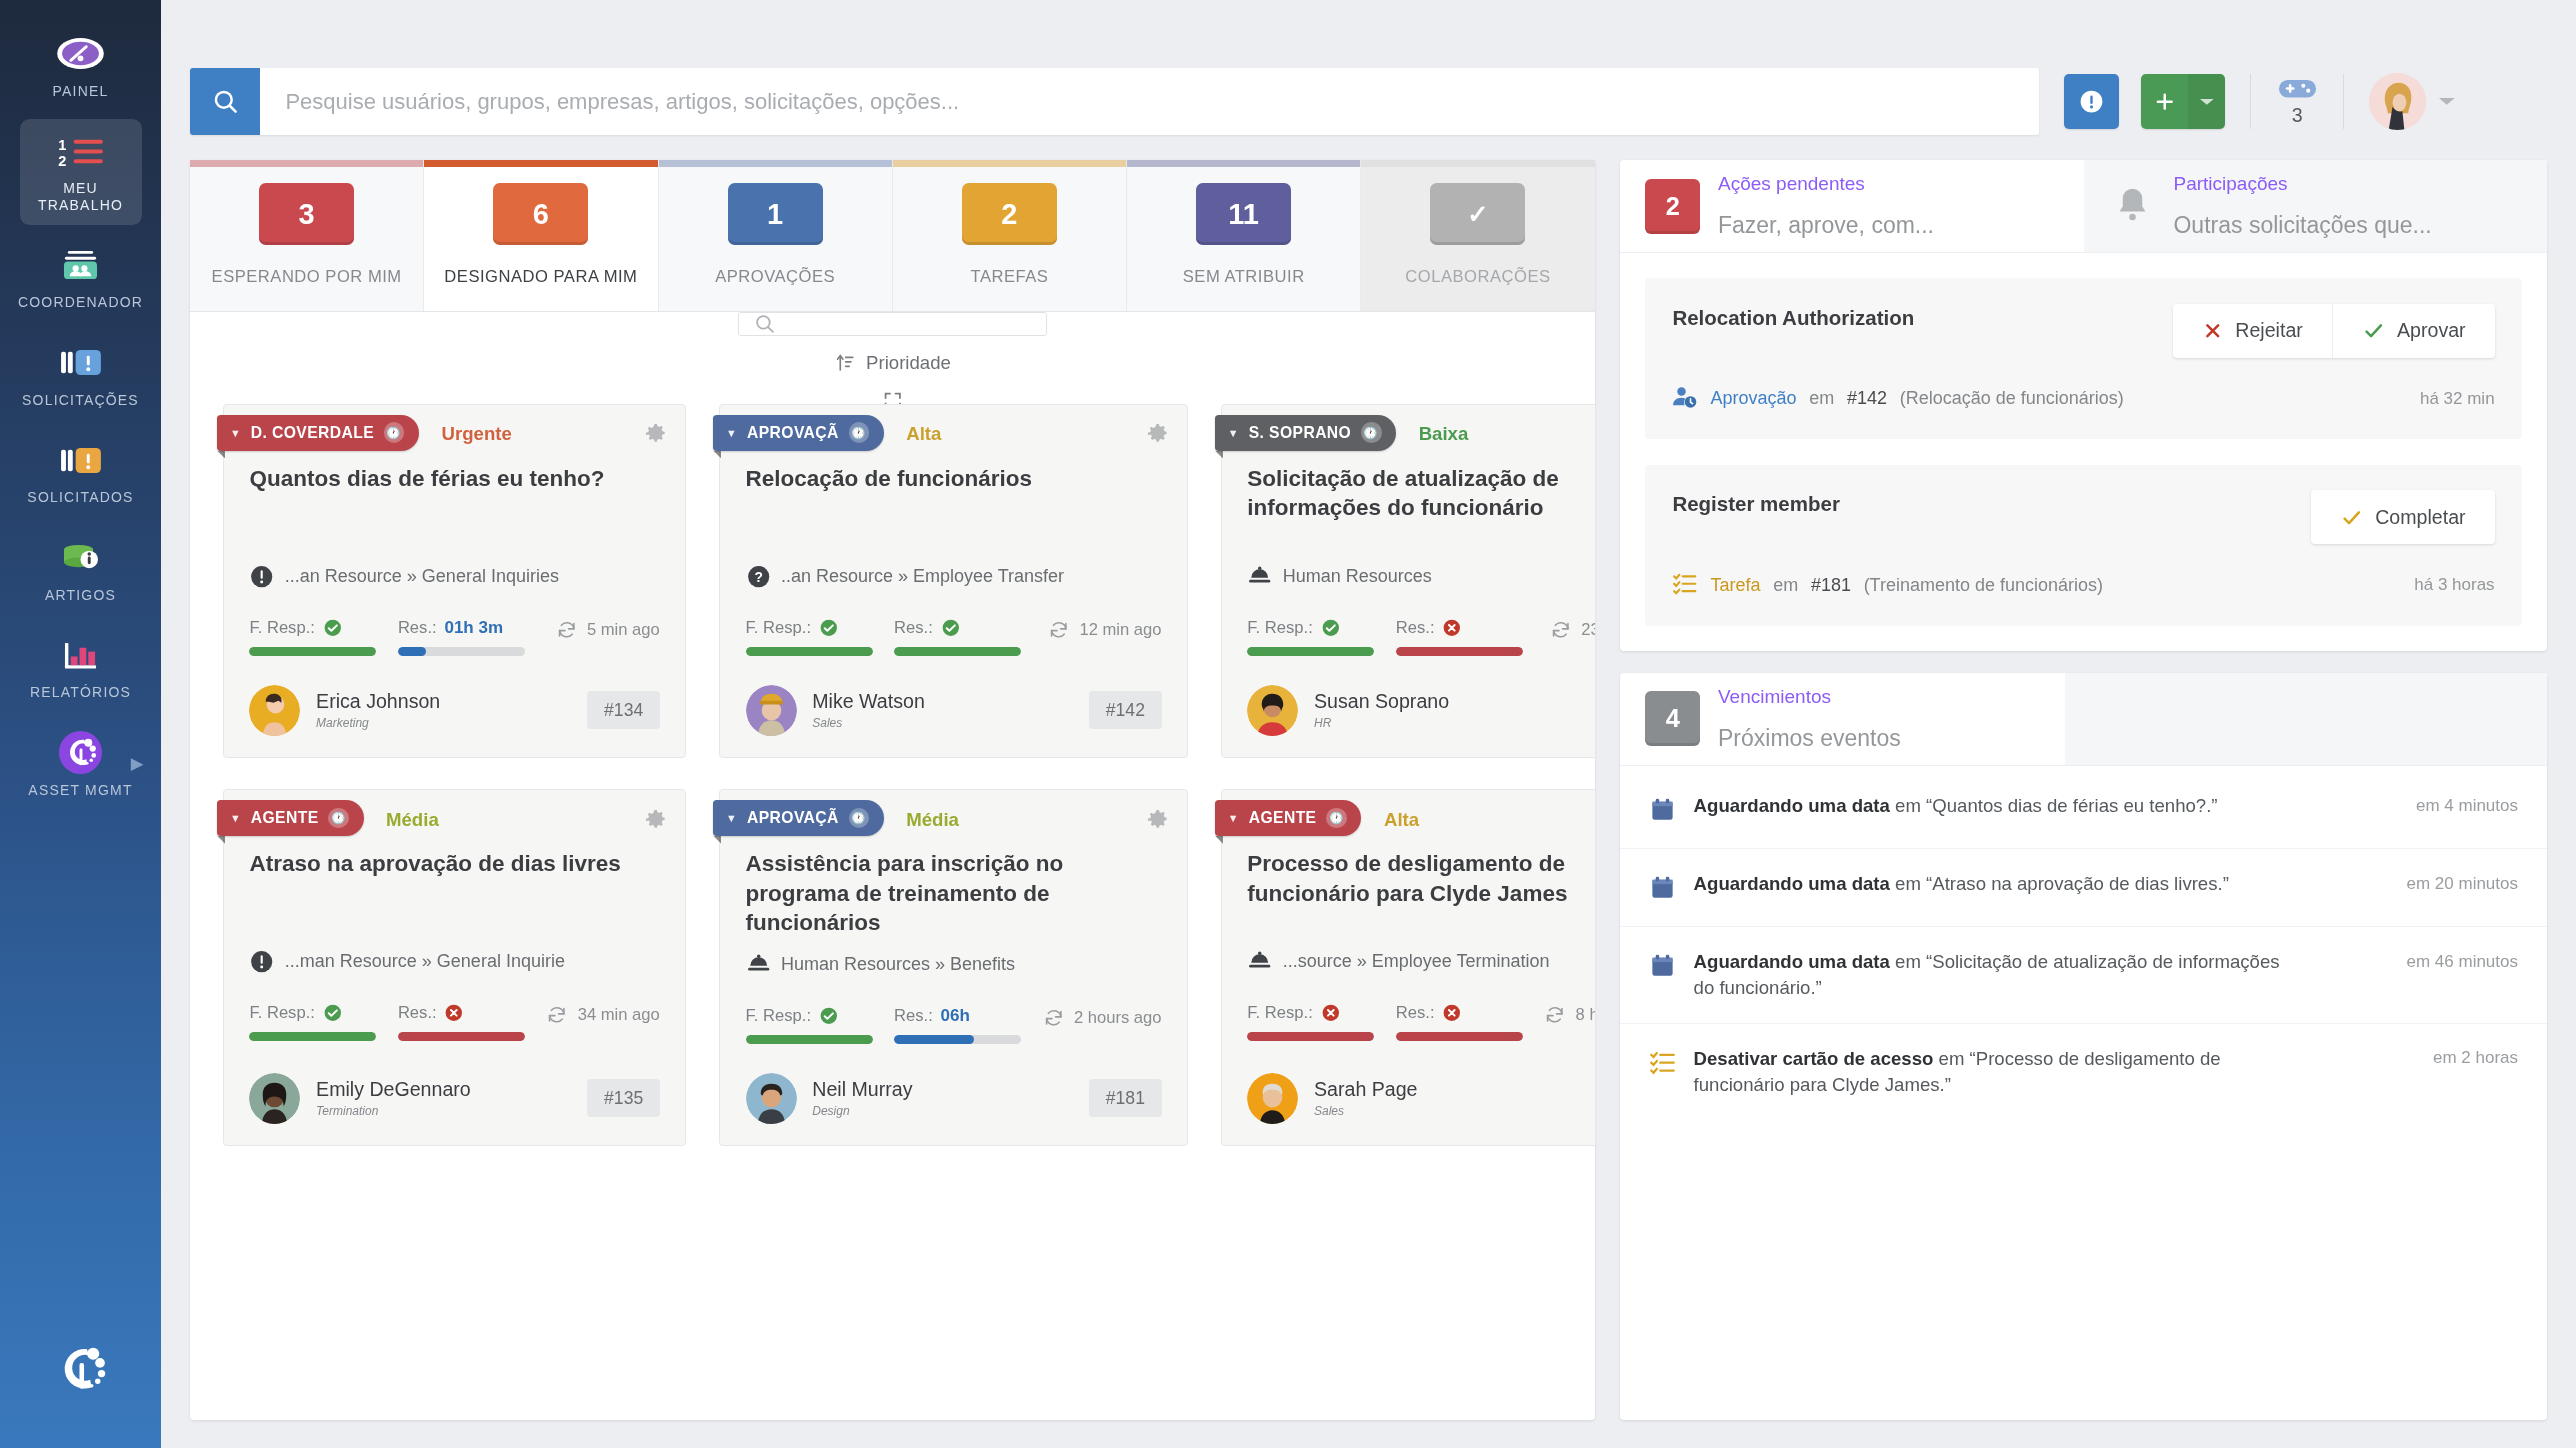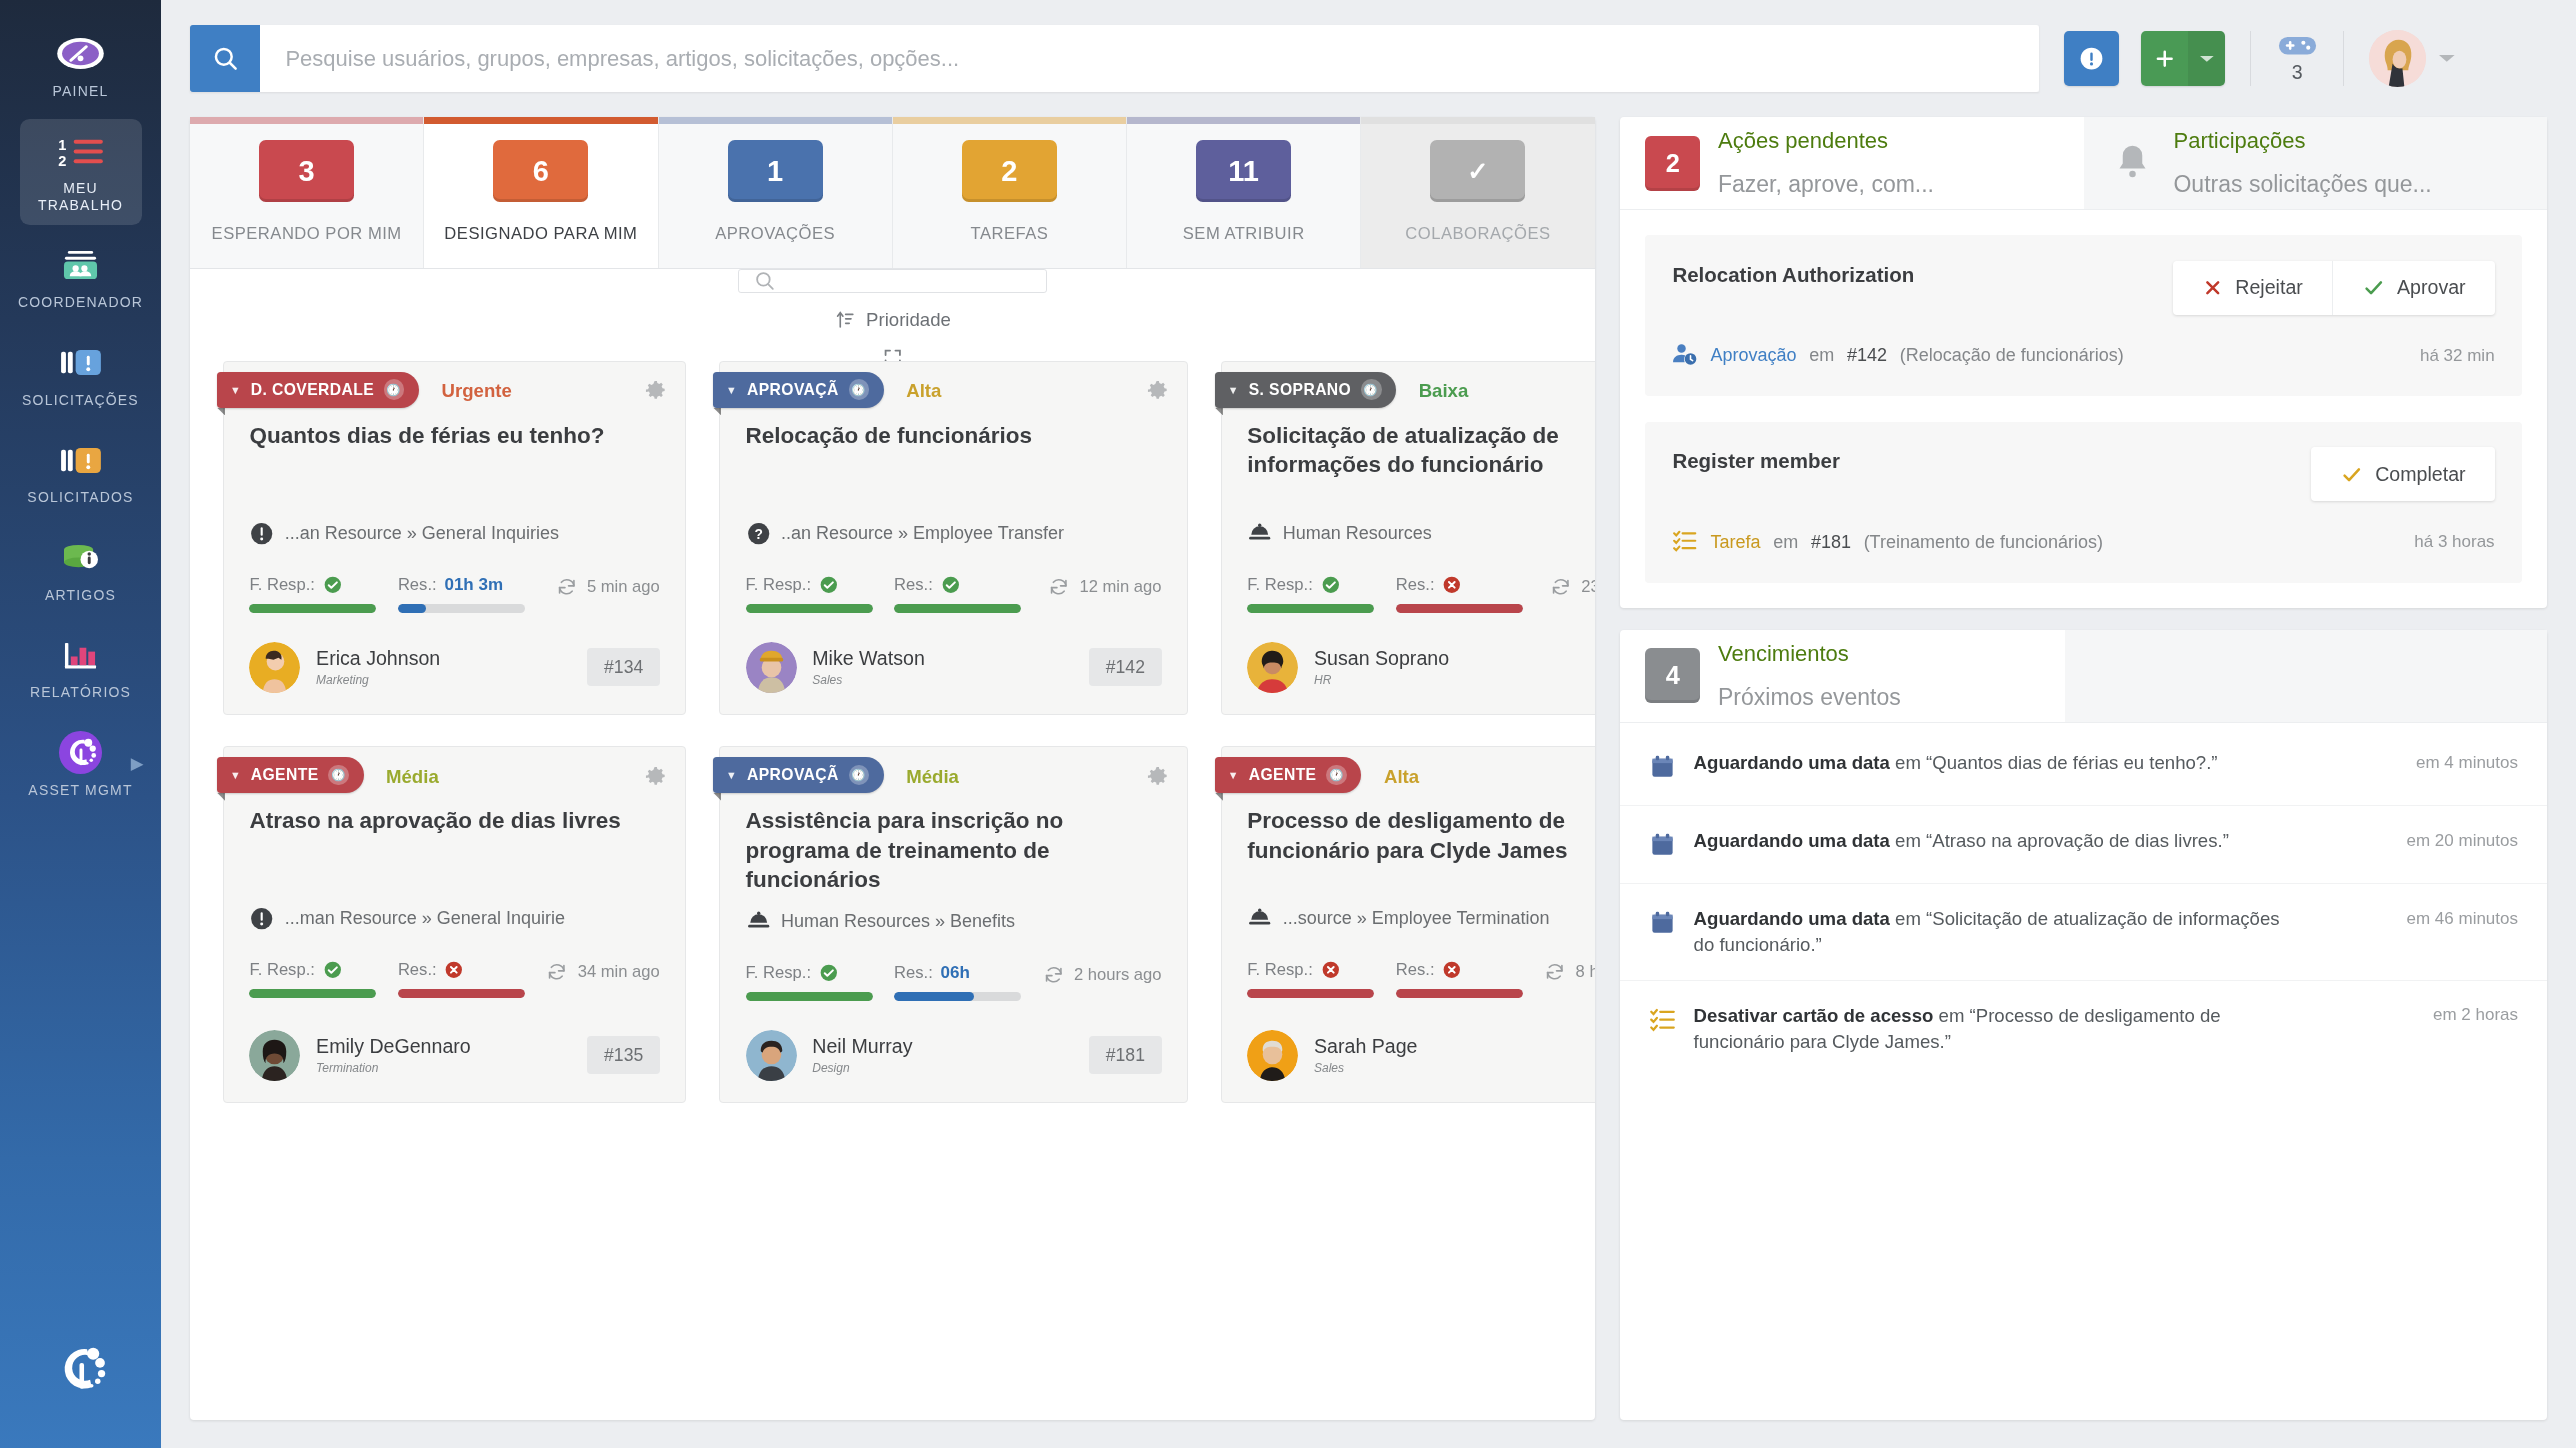--- a/index.html
+++ b/index.html
@@ -33,21 +33,21 @@
   .sb-logo-bottom { position: absolute; bottom: 45px; left: 0; width: 161px; display: flex; justify-content: center; }
   .asset-wrap { position: relative; width: 122px; display:flex; flex-direction:column; align-items:center; }
   .asset-arrow { position: absolute; right: -2px; top: 21.5px; color: #7e9ec4; font-size: 16.6px; }
 
   
   .main { flex: 1; display: flex; flex-direction: column; min-width: 0; }
 
   
   .topbar {
     height: 117px; background: #eceef1; display: flex; align-items: center;
-    padding: 0 29px 0 29px; gap: 0;
+    padding: 0 29px 0 29px; gap: 0; margin-top: 43px;
   }
   .search-wrap { display: flex; flex: 1; height: 67px; max-width: 1849px; box-shadow: 0 1px 2px rgba(0,0,0,0.08); }
   .search-btn {
     width: 70px; background: #3f7fc4; display: flex; align-items: center; justify-content: center;
     border-radius: 2.9px 0 0 2.9px; cursor: pointer; flex: 0 0 70px;
   }
   .search-input {
     flex: 1; border: none; outline: none; background: #fff; border-radius: 0 2.9px 2.9px 0;
     padding: 0 25.4px; font-size: 22px; color: #454545; font-family: "Liberation Sans", sans-serif;
   }
@@ -163,21 +163,21 @@
   }
   .rp-card { background: #fff; border-radius: 3.9px; box-shadow: 0 1px 2.9px rgba(0,0,0,0.10); }
   .rp-tabs { display: flex; height: 93px; border-bottom: 1px solid #eceef0; }
   .rp-tab { flex: 1; display: flex; align-items: center; gap: 17.6px; padding: 0 25.4px; cursor: pointer; }
   .rp-tab.inactive { background: #f5f6f7; }
   .rp-badge {
     width: 55px; height: 55px; border-radius: 5.9px; display: flex; align-items: center; justify-content: center;
     color: #fff; font-size: 25.4px; font-weight: 700; flex: 0 0 55px;
     box-shadow: inset 0 -2.9px 0 rgba(0,0,0,0.10);
   }
-  .rp-tt { font-size: 22px; color: #4d7c0f; }
+  .rp-tt { font-size: 19px; color: #8b5cf6; }
   .rp-ts { font-size: 23px; color: #94979a; margin-top: 17px; }
 
   .action-item { margin: 25.4px; background: #f7f7f7; border-radius: 3.9px; padding: 25.4px 27px; }
   .ai-top { display: flex; align-items: flex-start; }
   .ai-title { font-size: 20.5px; font-weight: 700; color: #3b3d40; line-height: 1.4; max-width: 323px; }
   .ai-btns { margin-left: auto; display: flex; background: #fff; border-radius: 3.9px; box-shadow: 0 1px 2.9px rgba(0,0,0,0.13); overflow: hidden; }
   .ai-btn { display: flex; align-items: center; gap: 11.7px; padding: 15.7px 29px; cursor: pointer; font-size: 19.6px; color: #4a4d50; }
   .ai-btn + .ai-btn { border-left: 1px solid #eceef0; }
   .ai-meta { display: flex; align-items: center; gap: 12.7px; margin-top: 25.4px; font-size: 18px; color: #84878a; }
   .ai-link { color: #3f7fc4; }

